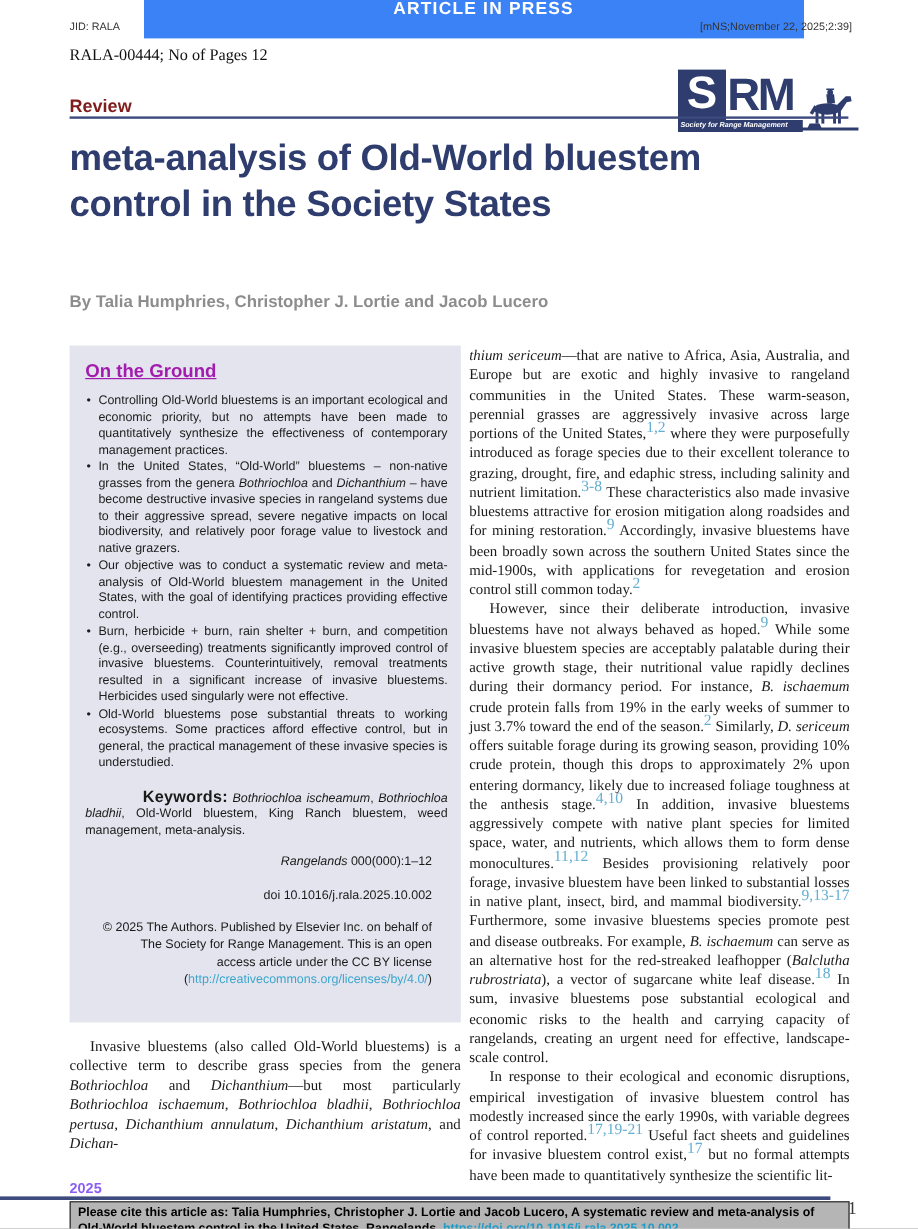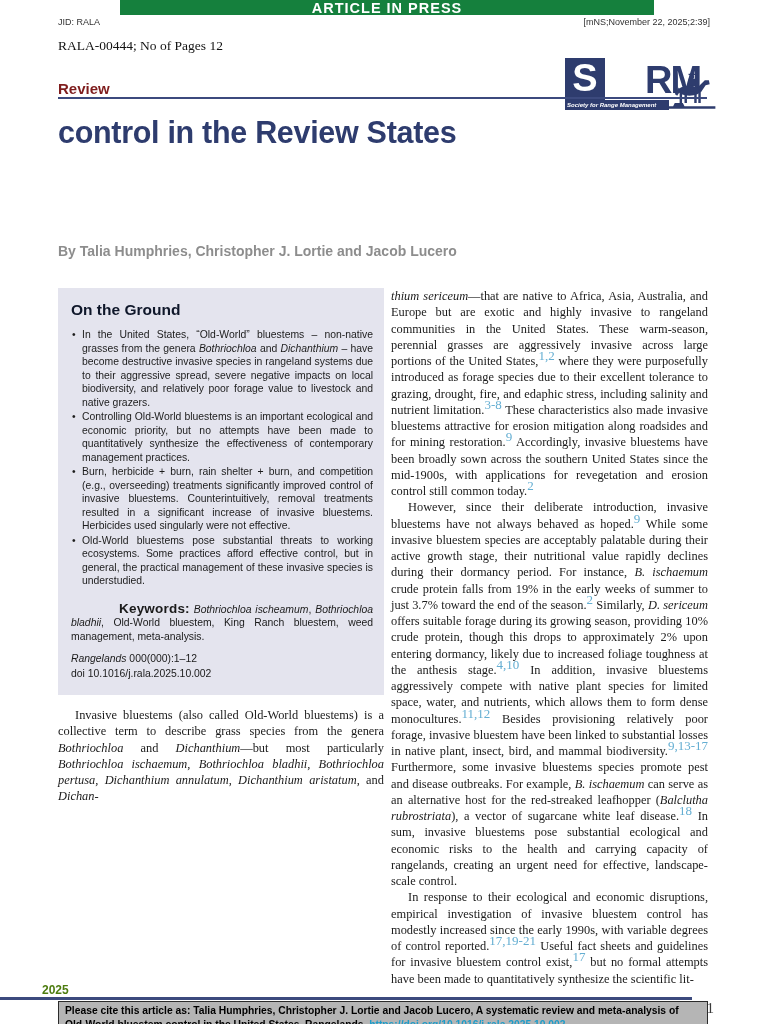--- a/index.html
+++ b/index.html
@@ -3,44 +3,43 @@
 <meta charset="utf-8">
 <style>
   html,body { margin:0; padding:0; background:#888; }
   .page {
     position:relative; width:765px; height:1024px; margin:0 auto;
     background:#ffffff; overflow:hidden;
     font-family:"Liberation Serif", serif; color:#1a1a1a;
   }
   
   .press-banner {
-    position:absolute; top:0; left:120px; width:534px; height:15px;
-    background:#15803d; color:#fff;
+    position:absolute; top:0; left:120px; width:534px; height:32px;
+    background:#3b82f6; color:#fff;
     font:bold 14.5px/17px "Liberation Sans", sans-serif;
-    text-align:center; letter-spacing:1px;
+    text-align:center; letter-spacing:1px;padding-left:16px;
   }
   .jid { position:absolute; top:17px; left:58px;
     font:9px "Liberation Sans", sans-serif; color:#333; }
   .stamp { position:absolute; top:17px; right:55px;
     font:9px "Liberation Sans", sans-serif; color:#333; }
   .manuscript { position:absolute; top:38px; left:58px;
     font:13.5px "Liberation Serif", serif; color:#111; }
   
   .srm-logo { position:absolute; top:50px; right:48px; width:152px; height:60px; }
   .srm-row { position:absolute; left:0; bottom:10px; display:flex; align-items:flex-end; }
   .srm-s {
     display:inline-block; background:#2e3c6e; color:#fff;
     font:900 38px/40px "Liberation Sans", sans-serif;
     width:40px; height:42px; text-align:center;
   }
   .srm-rm {
     display:inline-block; color:#2e3c6e;
     font:900 38px/40px "Liberation Sans", sans-serif; letter-spacing:-2px;
     margin-left:1px;
-    padding-left:39px;
   }
   .srm-caption {
     position:absolute; left:0; bottom:0; width:104px; height:10px;
     background:#2e3c6e; color:#fff;
     font:italic bold 6px/10px "Liberation Sans", sans-serif;
     padding-left:2px; box-sizing:border-box; white-space:nowrap; overflow:hidden;
   }
   .srm-horse { position:absolute; right:0; bottom:0; }
   
   .review-label { position:absolute; top:80px; left:58px;
@@ -52,38 +51,38 @@
     font:bold 14px "Liberation Sans", sans-serif; color:#8d8d8d; }
   
   .col-left  { position:absolute; top:288px; left:58px;  width:326px; }
   .col-right { position:absolute; top:288px; left:391px; width:317px;
     font:12.4px/1.31 "Liberation Serif", serif; text-align:justify; }
   .col-right p { margin:0; }
   .col-right p.indent { text-indent:17px; }
   sup.ref { color:#64aed2; font-size:13px; line-height:0; }
   
   .otg-box { background:#e4e4ee; padding:13px 11px 14px 13px; box-sizing:border-box; }
-  .otg-heading { font:bold 15.5px "Liberation Sans", sans-serif; color:#0f172a; margin:0 0 9px 0; }
+  .otg-heading { font:bold 15.5px "Liberation Sans", sans-serif; color:#a21caf; margin:0 0 9px 0;text-decoration:underline; }
   .otg-list { margin:0; padding:0; list-style:none;
     font:10.4px/1.3 "Liberation Sans", sans-serif; color:#1c1c1c; text-align:justify; }
   .otg-list li { position:relative; padding-left:11px; margin-bottom:1px; }
   .otg-list li::before { content:"\2022"; position:absolute; left:1px; top:0; }
   .keywords { margin-top:13px; font:10.4px/1.3 "Liberation Sans", sans-serif; text-align:justify; }
   .kw-label { font:bold 13.5px "Liberation Sans", sans-serif; letter-spacing:.2px;padding-left:48px; }
   .pub-info { margin-top:9px; font:10.4px/1.38 "Liberation Sans", sans-serif; }
-  .pub-info div { margin:0; }
+  .pub-info div { margin:13px;text-align:right; }
   .link { color:#3ba6cc; }
   
   .intro-heading { margin:20px 0 0 0;
     font:bold 14px "Liberation Sans", sans-serif; color:#918c85; }
   .intro-para { margin:12px 0 0 0;
     font:12.4px/1.31 "Liberation Serif", serif; text-align:justify; text-indent:17px; }
   
-  .footer-year { position:absolute; top:983px; left:42px;
-    font:bold 12px "Liberation Sans", sans-serif; color:#4d7c0f; }
+  .footer-year { position:absolute; top:983px; left:58px;
+    font:bold 12px "Liberation Sans", sans-serif; color:#8b5cf6; }
   .footer-rule { position:absolute; top:997px; left:0; width:692px; height:2.5px; background:#3c4a7e; }
   .page-number { position:absolute; top:1000px; right:51px;
     font:15px "Liberation Serif", serif; color:#3a3a3a; }
   .cite-bar {
     position:absolute; top:1001px; left:58px; width:650px;
     background:#b5b5b5; border:1.5px solid #2b2b2b; box-sizing:border-box;
     padding:2px 6px; font:bold 10.3px/1.32 "Liberation Sans", sans-serif; color:#000;
   }
   .cite-bar .link { color:#1d9cc9; }
   i { font-style:italic; }
@@ -119,40 +118,43 @@
         <path d="M2 43 L10 43 L12 39 L22 39 L24 43 L62 43 L62 46 L2 46 Z"></path>
       </g>
     </svg>
     <div class="srm-caption">Society for Range Management</div>
   </div>
 
   <div class="review-label">Review</div>
   <div class="review-rule"></div>
 
   <div class="article-title">
-    <div>control in the Review States</div>
+    <div>meta-analysis of Old-World bluestem</div>
+    <div>control in the Society States</div>
   </div>
   <div class="byline">By Talia Humphries, Christopher J. Lortie and Jacob Lucero</div>
 
   <div class="col-left">
     <div class="otg-box">
       <p class="otg-heading">On the Ground</p>
       <ul class="otg-list">
+        <li>Controlling Old-World bluestems is an important ecological and economic priority, but no attempts have been made to quantitatively synthesize the effectiveness of contemporary management practices.</li>
         <li>In the United States, “Old-World” bluestems – non-native grasses from the genera <i>Bothriochloa</i> and <i>Dichanthium</i> – have become destructive invasive species in rangeland systems due to their aggressive spread, severe negative impacts on local biodiversity, and relatively poor forage value to livestock and native grazers.</li>
-        <li>Controlling Old-World bluestems is an important ecological and economic priority, but no attempts have been made to quantitatively synthesize the effectiveness of contemporary management practices.</li>
+        <li>Our objective was to conduct a systematic review and meta-analysis of Old-World bluestem management in the United States, with the goal of identifying practices providing effective control.</li>
         <li>Burn, herbicide + burn, rain shelter + burn, and competition (e.g., overseeding) treatments significantly improved control of invasive bluestems. Counterintuitively, removal treatments resulted in a significant increase of invasive bluestems. Herbicides used singularly were not effective.</li>
         <li>Old-World bluestems pose substantial threats to working ecosystems. Some practices afford effective control, but in general, the practical management of these invasive species is understudied.</li>
       </ul>
       <div class="keywords">
         <span class="kw-label">Keywords:</span>
         <span><i>Bothriochloa ischeamum</i>, <i>Bothriochloa bladhii</i>, Old-World bluestem, King Ranch bluestem, weed management, meta-analysis.</span>
       </div>
       <div class="pub-info">
         <div><i>Rangelands</i> 000(000):1–12</div>
         <div>doi 10.1016/j.rala.2025.10.002</div>
+        <div><span>© 2025 The Authors. Published by Elsevier Inc. on behalf of The Society for Range Management. This is an open access article under the CC BY license (</span><span class="link">http://creativecommons.org/licenses/by/4.0/</span><span>)</span></div>
       </div>
     </div>
 
     <p class="intro-para">Invasive bluestems (also called Old-World bluestems) is a collective term to describe grass species from the genera <i>Bothriochloa</i> and <i>Dichanthium</i>—but most particularly <i>Bothriochloa ischaemum</i>, <i>Bothriochloa bladhii</i>, <i>Bothriochloa pertusa</i>, <i>Dichanthium annulatum</i>, <i>Dichanthium aristatum</i>, and <i>Dichan-</i></p>
   </div>
 
   <div class="col-right">
     <p><i>thium sericeum</i>—that are native to Africa, Asia, Australia, and Europe but are exotic and highly invasive to rangeland communities in the United States. These warm-season, perennial grasses are aggressively invasive across large portions of the United States,<sup class="ref">1,2</sup> where they were purposefully introduced as forage species due to their excellent tolerance to grazing, drought, fire, and edaphic stress, including salinity and nutrient limitation.<sup class="ref">3-8</sup> These characteristics also made invasive bluestems attractive for erosion mitigation along roadsides and for mining restoration.<sup class="ref">9</sup> Accordingly, invasive bluestems have been broadly sown across the southern United States since the mid-1900s, with applications for revegetation and erosion control still common today.<sup class="ref">2</sup></p>
     <p class="indent">However, since their deliberate introduction, invasive bluestems have not always behaved as hoped.<sup class="ref">9</sup> While some invasive bluestem species are acceptably palatable during their active growth stage, their nutritional value rapidly declines during their dormancy period. For instance, <i>B. ischaemum</i> crude protein falls from 19% in the early weeks of summer to just 3.7% toward the end of the season.<sup class="ref">2</sup> Similarly, <i>D. sericeum</i> offers suitable forage during its growing season, providing 10% crude protein, though this drops to approximately 2% upon entering dormancy, likely due to increased foliage toughness at the anthesis stage.<sup class="ref">4,10</sup> In addition, invasive bluestems aggressively compete with native plant species for limited space, water, and nutrients, which allows them to form dense monocultures.<sup class="ref">11,12</sup> Besides provisioning relatively poor forage, invasive bluestem have been linked to substantial losses in native plant, insect, bird, and mammal biodiversity.<sup class="ref">9,13-17</sup> Furthermore, some invasive bluestems species promote pest and disease outbreaks. For example, <i>B. ischaemum</i> can serve as an alternative host for the red-streaked leafhopper (<i>Balclutha rubrostriata</i>), a vector of sugarcane white leaf disease.<sup class="ref">18</sup> In sum, invasive bluestems pose substantial ecological and economic risks to the health and carrying capacity of rangelands, creating an urgent need for effective, landscape-scale control.</p>
     <p class="indent">In response to their ecological and economic disruptions, empirical investigation of invasive bluestem control has modestly increased since the early 1990s, with variable degrees of control reported.<sup class="ref">17,19-21</sup> Useful fact sheets and guidelines for invasive bluestem control exist,<sup class="ref">17</sup> but no formal attempts have been made to quantitatively synthesize the scientific lit-</p>

